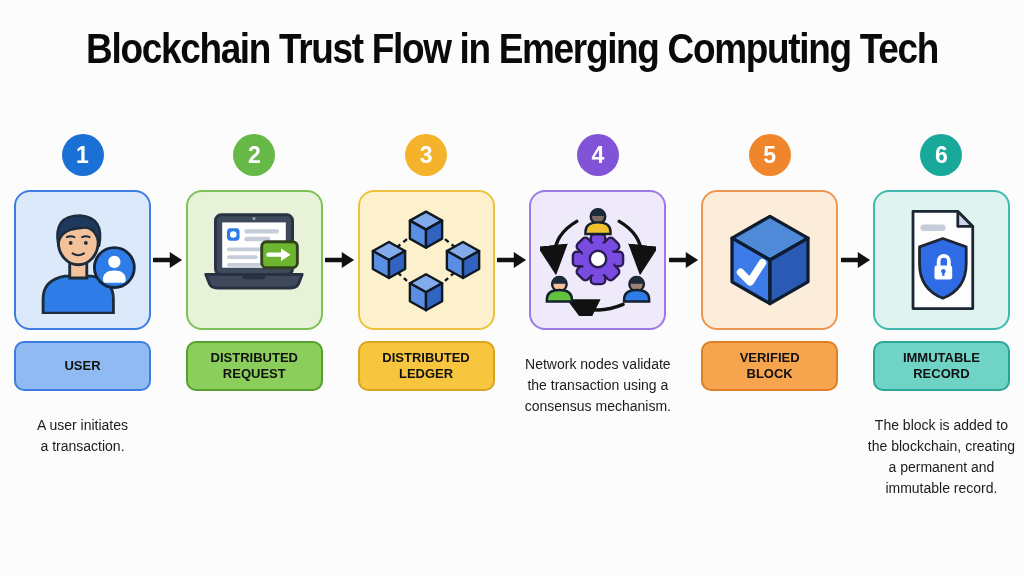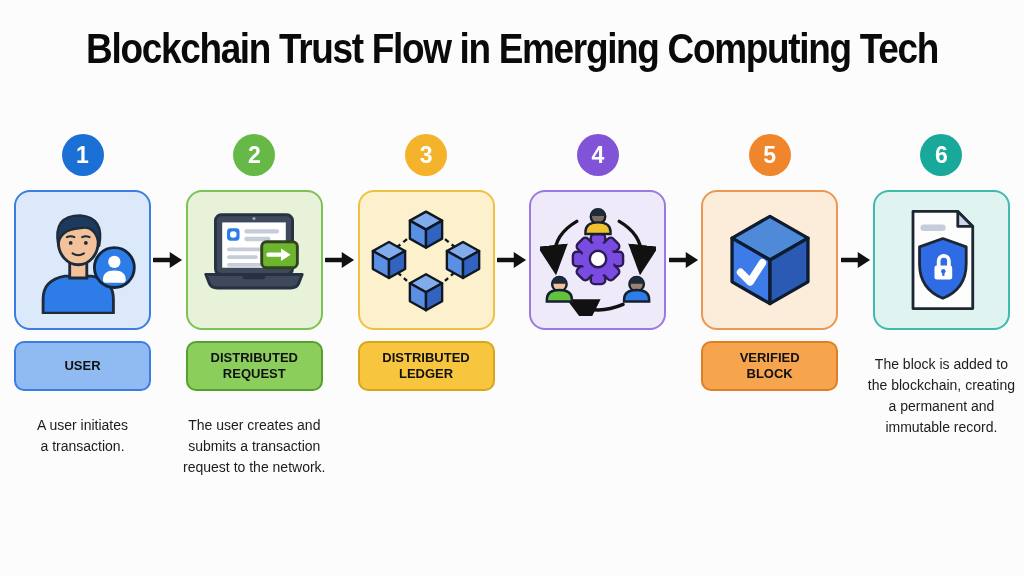--- a/index.html
+++ b/index.html
@@ -137,23 +137,20 @@
         <rect x="32" y="58" width="36" height="4" rx="2" fill="#c4cdd9"></rect>
         <rect x="68" y="36" width="37" height="27" rx="5" fill="#6db52f" stroke="#31421f" stroke-width="3"></rect>
         <path d="M75 49.5 H92" stroke="#ffffff" stroke-width="4.5" stroke-linecap="round"></path>
         <path d="M88 43 L98 49.5 L88 56 Z" fill="#ffffff"></path>
         <path d="M10 70 H110 L106 80 Q104 84 98 84 H22 Q16 84 14 80 Z" fill="#3e4a5c" stroke="#273142" stroke-width="3" stroke-linejoin="round"></path>
         <rect x="48" y="70" width="24" height="5" rx="2.5" fill="#273142"></rect>
       </svg>
     </div>
     <div class="label">DISTRIBUTED
 REQUEST</div>
-    <div class="desc">The user creates and
-submits a transaction
-request to the network.</div>
   </div>
 
   <div class="arrow">
     <svg width="32" height="24" viewBox="0 0 34 24">
       <path d="M1 12 H23" stroke="#111" stroke-width="5" stroke-linecap="round"></path>
       <path d="M19 3 L33 12 L19 21 Z" fill="#111"></path>
     </svg>
   </div>
 
   <div class="step" style="--badge: #f4b32a; --card-bg: #fcf0cd; --card-border: #eec23f; --label-bg: #f8c53e; --label-border: #d9a41e;">
@@ -233,20 +230,23 @@
           <path d="M-13 12 Q-13 2 0 2 Q13 2 13 12 V14 H-13 Z" fill="#62c23e" stroke="#14202e" stroke-width="2.5"></path>
         </g>
 
         <g transform="translate(100,87)">
           <circle cx="0" cy="-4" r="7.5" fill="#9c8274" stroke="#14202e" stroke-width="2.5"></circle>
           <path d="M-7.5 -4.5 A7.5 7.5 0 0 1 7.5 -4.5 Z" fill="#1d2b3a"></path>
           <path d="M-13 12 Q-13 2 0 2 Q13 2 13 12 V14 H-13 Z" fill="#2d7ce8" stroke="#14202e" stroke-width="2.5"></path>
         </g>
       </svg>
     </div>
+    <div class="desc">Network nodes validate
+the transaction using a
+consensus mechanism.</div>
   </div>
 
   <div class="arrow">
     <svg width="32" height="24" viewBox="0 0 34 24">
       <path d="M1 12 H23" stroke="#111" stroke-width="5" stroke-linecap="round"></path>
       <path d="M19 3 L33 12 L19 21 Z" fill="#111"></path>
     </svg>
   </div>
 
   <div class="step" style="--badge: #f0862c; --card-bg: #fcecda; --card-border: #ec9751; --label-bg: #f7a44e; --label-border: #de7e25;">
@@ -279,19 +279,21 @@
         <path d="M30 6 H78 L94 22 V110 H30 Z" fill="#fdfdfd" stroke="#1d2733" stroke-width="3" stroke-linejoin="round"></path>
         <path d="M78 6 V22 H94 Z" fill="#cdd8ea" stroke="#1d2733" stroke-width="3" stroke-linejoin="round"></path>
         <rect x="38" y="20" width="27" height="7" rx="3.5" fill="#c4cdd9"></rect>
         <path d="M62 35 L87 44 V62 Q87 89 62 99 Q37 89 37 62 V44 Z" fill="#2e6be4" stroke="#1d2733" stroke-width="3" stroke-linejoin="round"></path>
         <path d="M57.5 66 V59 A5.5 5.5 0 0 1 68.5 59 V66" fill="none" stroke="#ffffff" stroke-width="4"></path>
         <rect x="53" y="64" width="19" height="15" rx="2.5" fill="#ffffff"></rect>
         <circle cx="62.5" cy="70" r="2.4" fill="#2e6be4"></circle>
         <rect x="61.3" y="70" width="2.4" height="5" fill="#2e6be4"></rect>
       </svg>
     </div>
+    <div class="label">IMMUTABLE
+RECORD</div>
     <div class="desc">The block is added to
 the blockchain, creating
 a permanent and
 immutable record.</div>
   </div>
 
 </div>
 
 </body></html>

